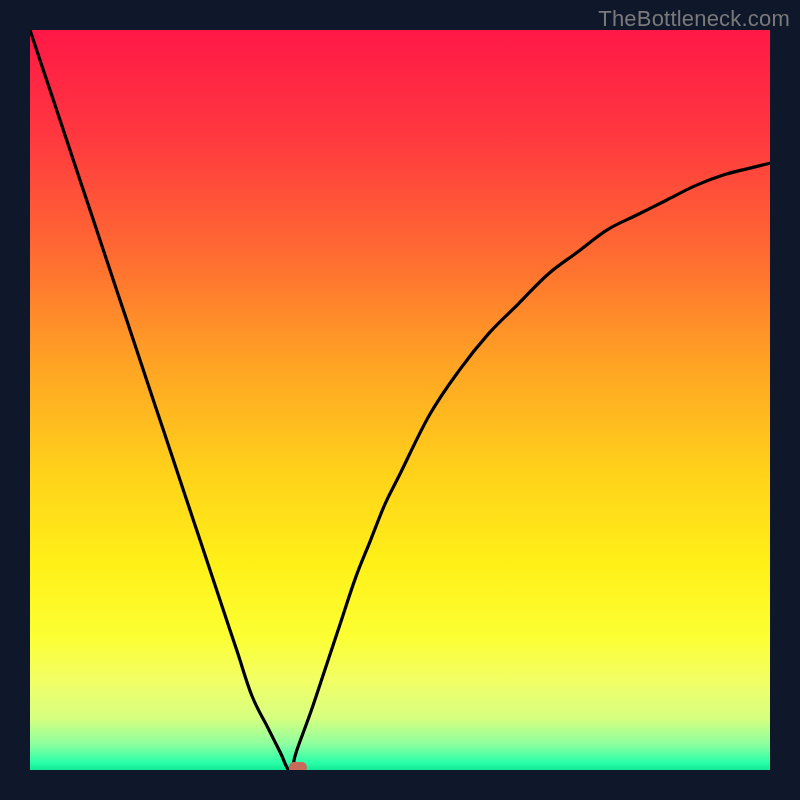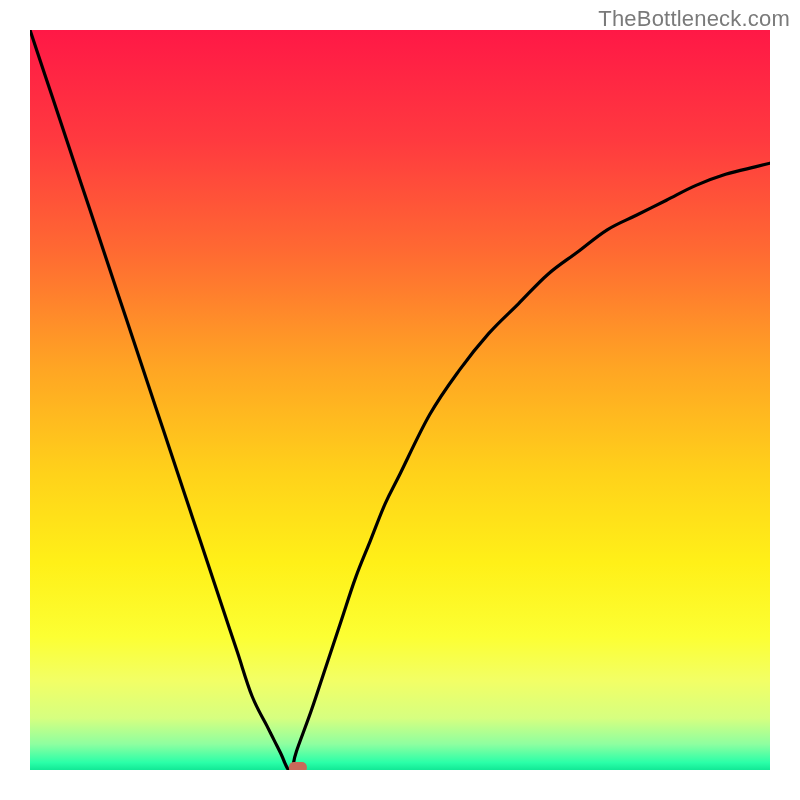--- a/index.html
+++ b/index.html
@@ -8,21 +8,21 @@
     width: 800px;
     height: 800px;
     background: #000;
     font-family: Arial, Helvetica, sans-serif;
     overflow: hidden;
   }
   .stage {
     position: relative;
     width: 800px;
     height: 800px;
-    background: #ffffff;
+    background: #0f172a;
   }
   .plot-area {
     position: absolute;
     left: 30px;
     top: 30px;
     width: 740px;
     height: 740px;
     overflow: hidden;
   }
   .watermark {

